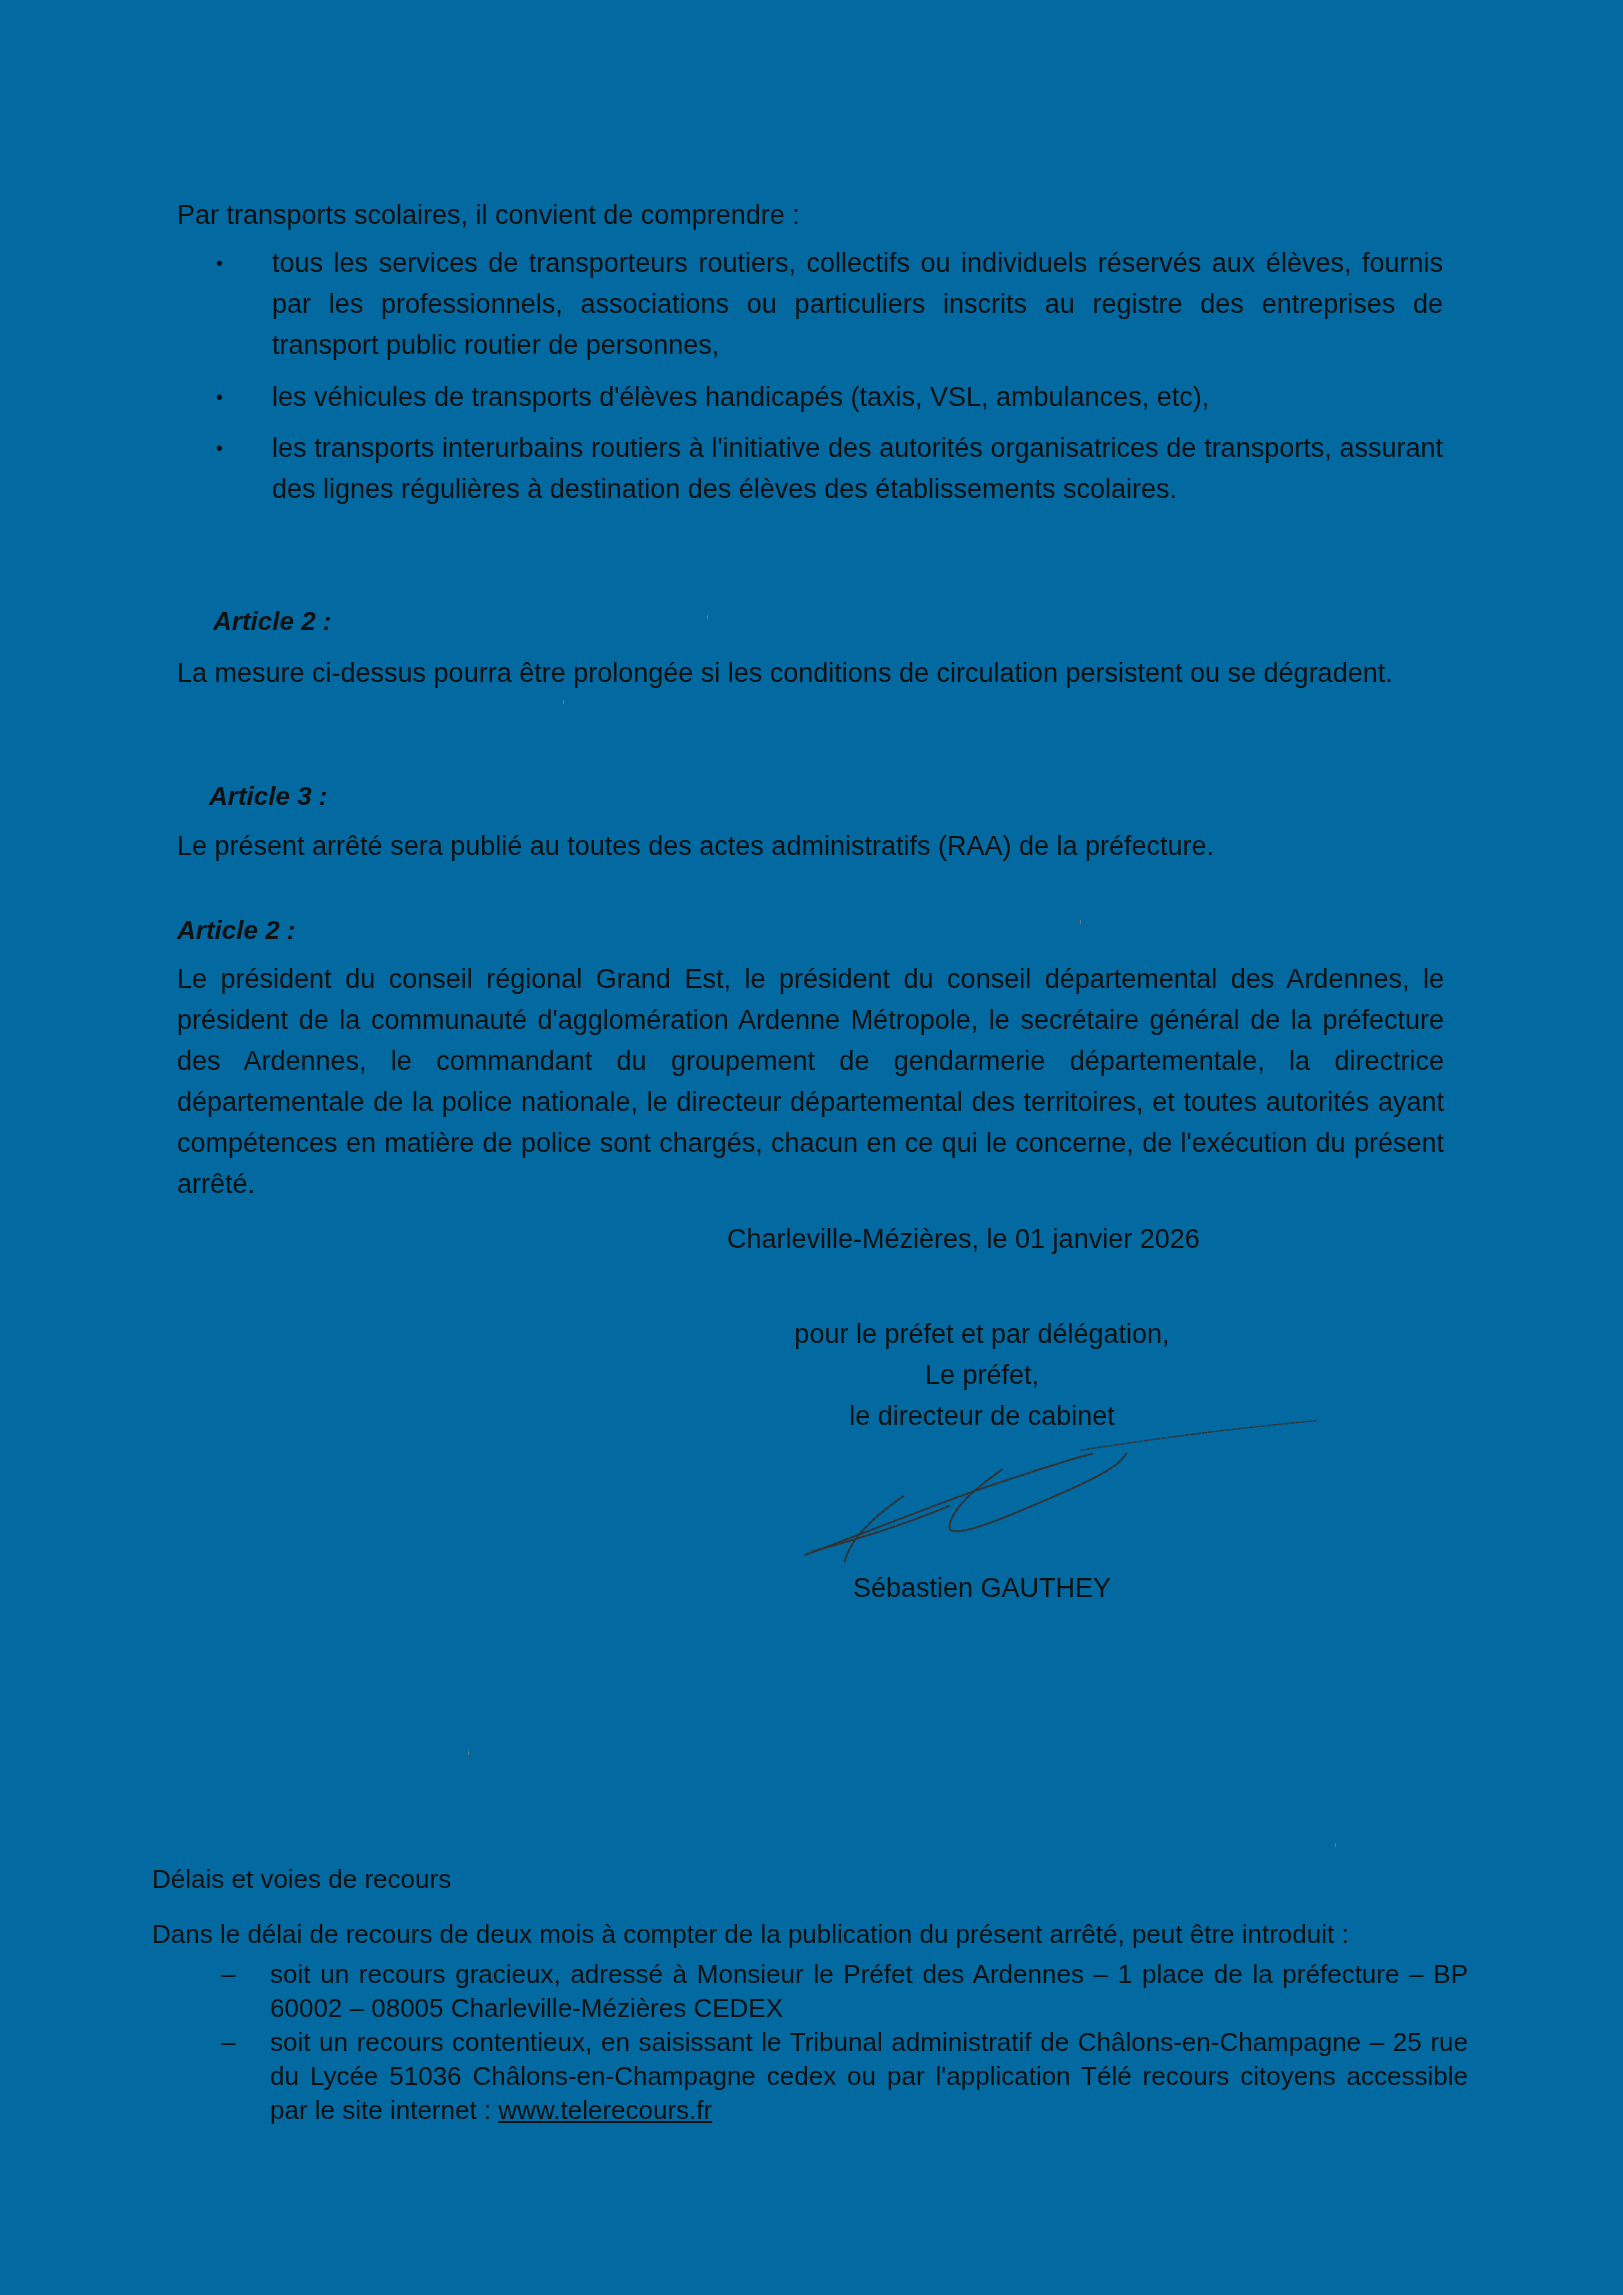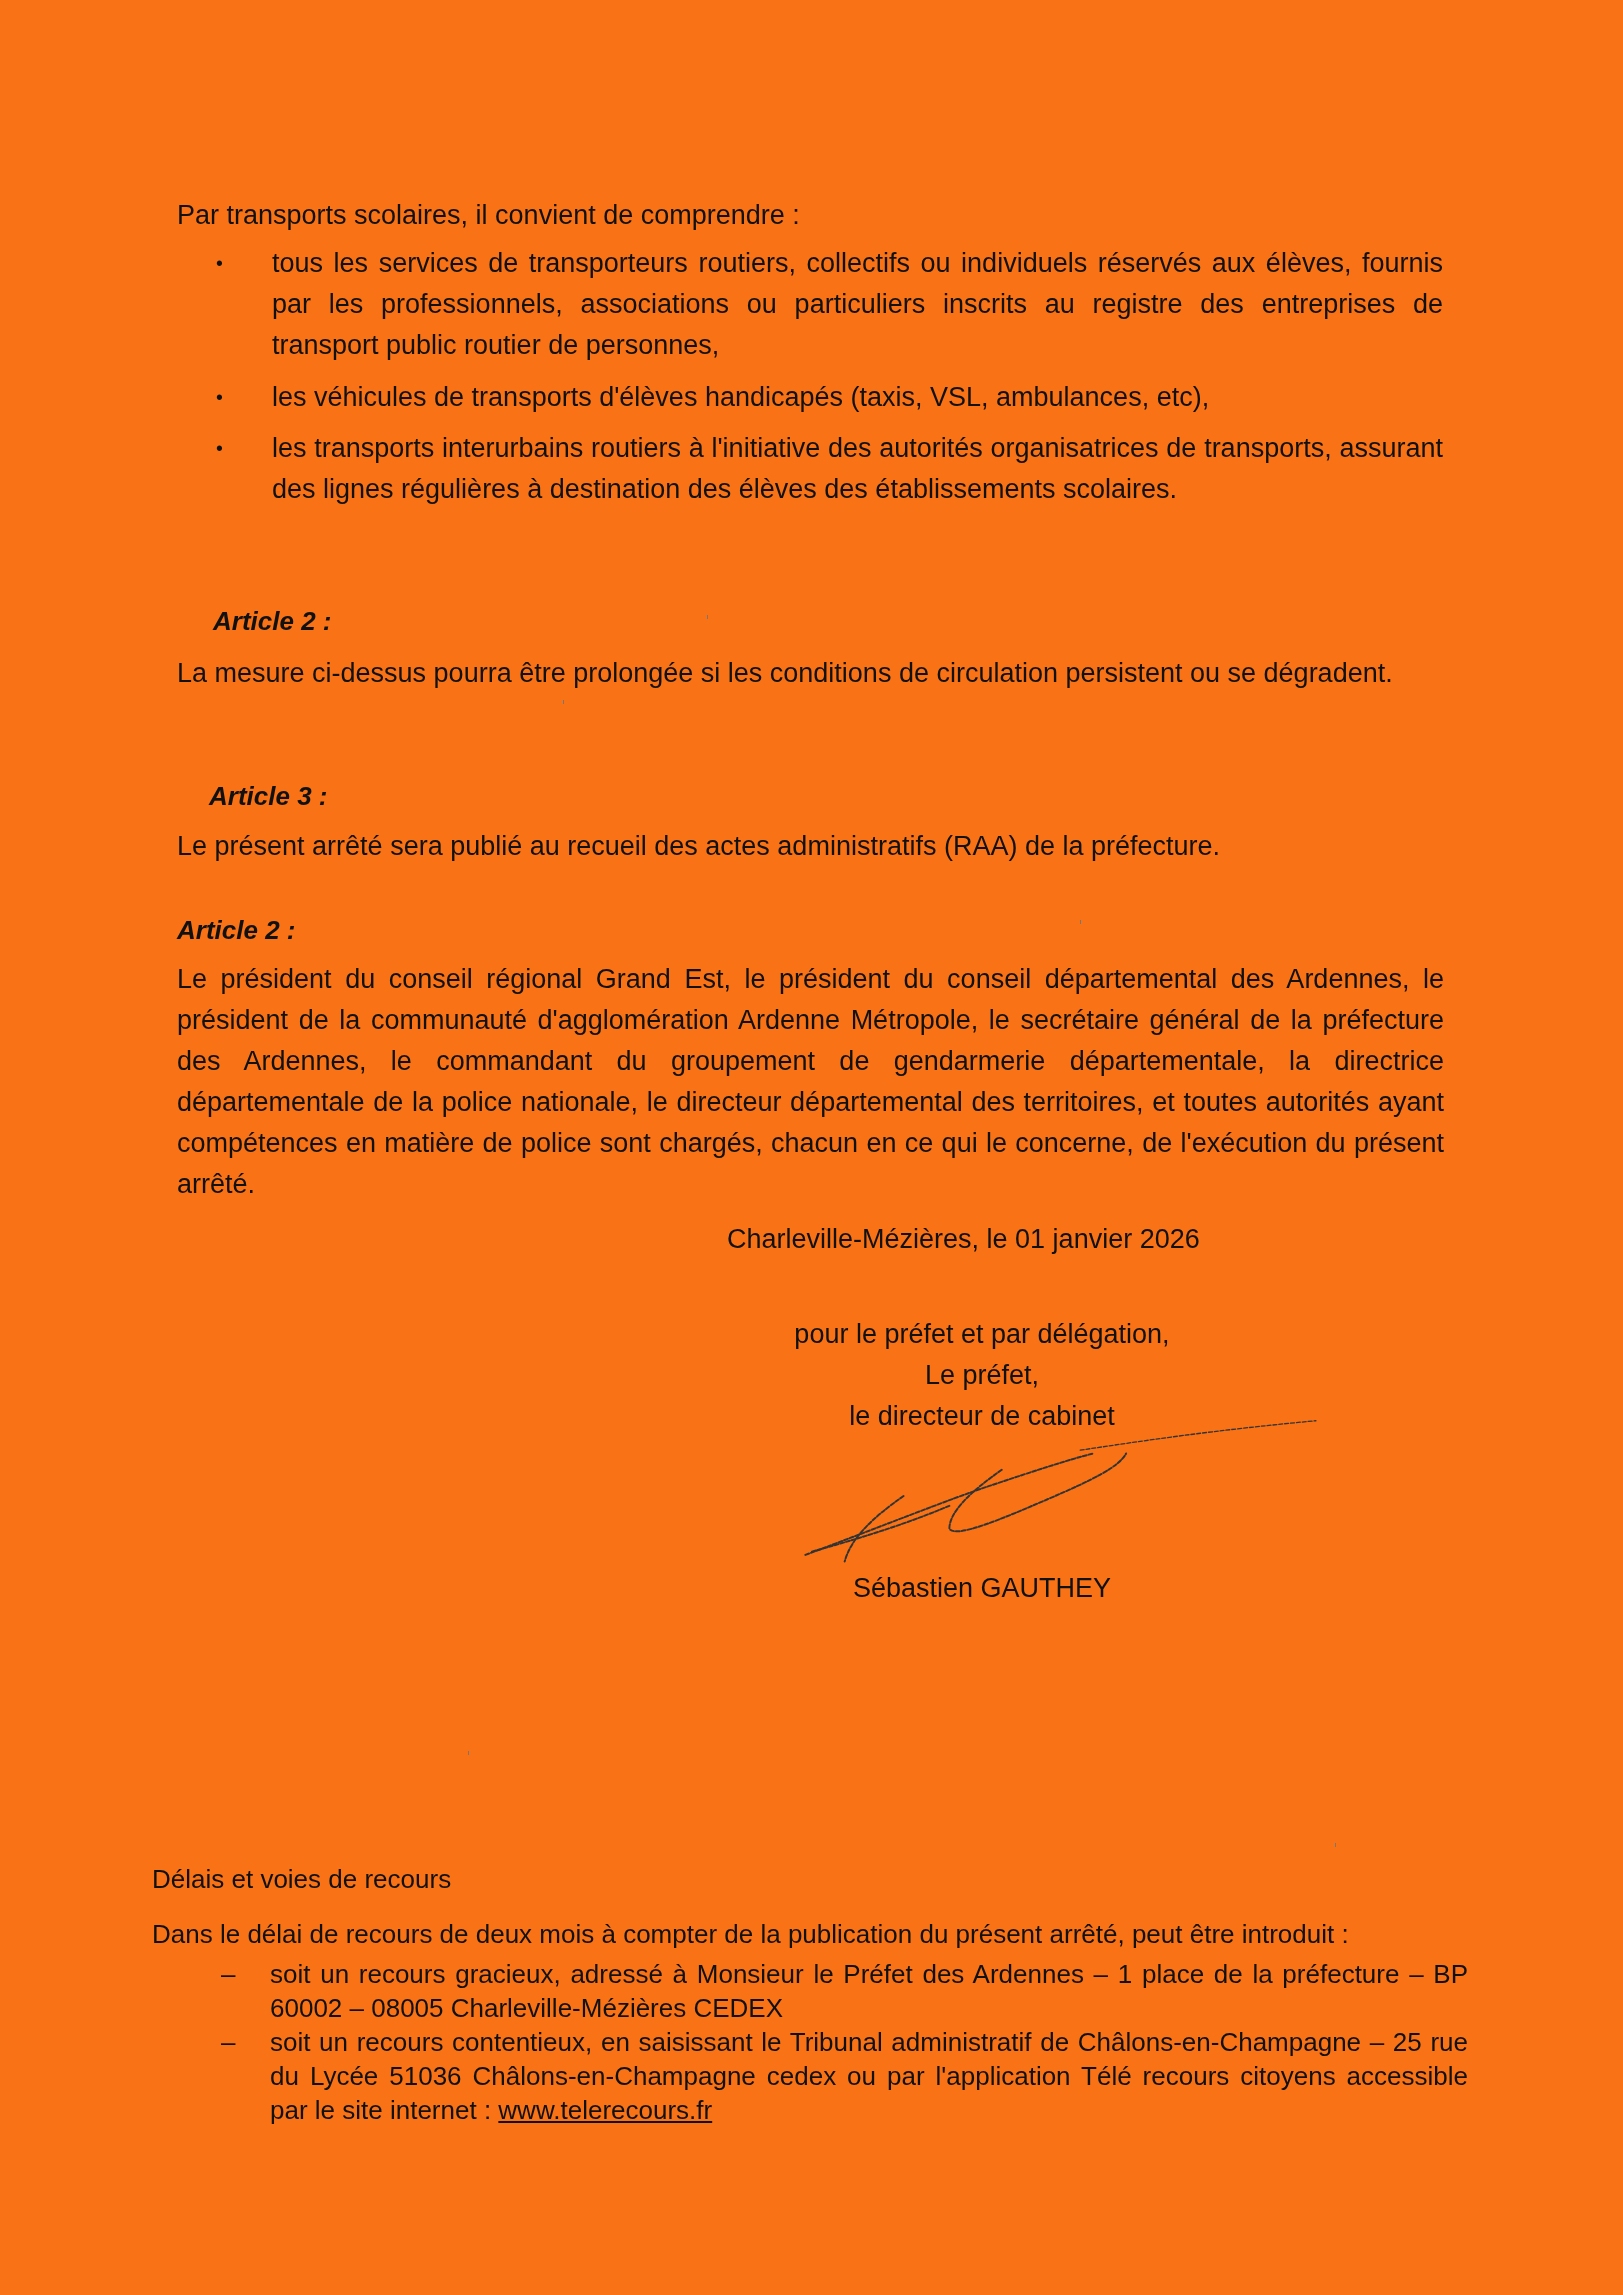--- a/index.html
+++ b/index.html
@@ -1,18 +1,18 @@
 <!DOCTYPE html>
 <html style="font-size:10.5px"><head>
 <meta charset="utf-8">
 <style>
   html, body { margin: 0; padding: 0; background: #ffffff; }
   body { width: 1623px; height: 2295px; position: relative; overflow: hidden;
          font-family: "Liberation Sans", "DejaVu Sans", sans-serif; color: #111111; }
-  .page { position: absolute; left: 0; top: 0; width: 1623px; height: 2295px; background: #f97316; }
+  .page { position: absolute; left: 0; top: 0; width: 1623px; height: 2295px; background: #0369a1; }
   .abs { position: absolute; }
   .body-text { font-size: 27px; line-height: 41px; }
   .para { left: 177px; width: 1267px; }
   .intro { top: 195px; }
   .bullets { left: 216px; top: 243px; width: 1227px; margin: 0; padding: 0; list-style: none; }
   .bullets li { position: relative; padding-left: 56px; text-align: justify; margin-bottom: 10.5px; }
   .bullets li .bullet { position: absolute; left: 0; top: 0; width: 13px; font-size: 19.6px; }
   .article-h { font-style: italic; font-weight: bold; font-size: 26px; line-height: 41px; left: 177px; }
   .justify { text-align: justify; }
   .sig-block { text-align: center; font-size: 27px; line-height: 41px; }
@@ -42,21 +42,21 @@
     <li>
       <span class="bullet">•</span>
       <span>les transports interurbains routiers à l'initiative des autorités organisatrices de transports, assurant des lignes régulières à destination des élèves des établissements scolaires.</span>
     </li>
   </ul>
 
   <div class="abs article-h" style="top:601px;margin-left:36px;">Article 2 :</div>
   <div class="abs para body-text justify" style="top:653px;">La mesure ci-dessus pourra être prolongée si les conditions de circulation persistent ou se dégradent.</div>
 
   <div class="abs article-h" style="top:776px;margin-left:32px;">Article 3 :</div>
-  <div class="abs para body-text" style="top:826px;">Le présent arrêté sera publié au recueil des actes administratifs (RAA) de la préfecture.</div>
+  <div class="abs para body-text" style="top:826px;">Le présent arrêté sera publié au toutes des actes administratifs (RAA) de la préfecture.</div>
 
   <div class="abs article-h" style="top:910px;">Article 2 :</div>
   <div class="abs para body-text justify" style="top:959px;">Le président du conseil régional Grand Est, le président du conseil départemental des Ardennes, le président de la communauté d'agglomération Ardenne Métropole, le secrétaire général de la préfecture des Ardennes, le commandant du groupement de gendarmerie départementale, la directrice départementale de la police nationale, le directeur départemental des territoires, et toutes autorités ayant compétences en matière de police sont chargés, chacun en ce qui le concerne, de l'exécution du présent arrêté.</div>
 
   <div class="abs body-text" style="left:727px; top:1219px;">Charleville-Mézières, le 01 janvier 2026</div>
 
   <div class="abs sig-block" style="left:720px; top:1314px; width:524px;">
     <div>pour le préfet et par délégation,</div>
     <div>Le préfet,</div>
     <div>le directeur de cabinet</div>

